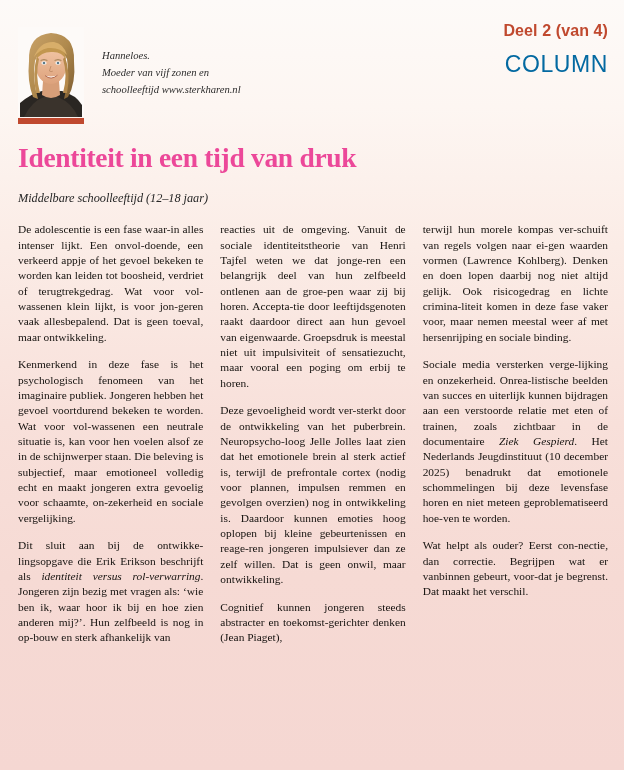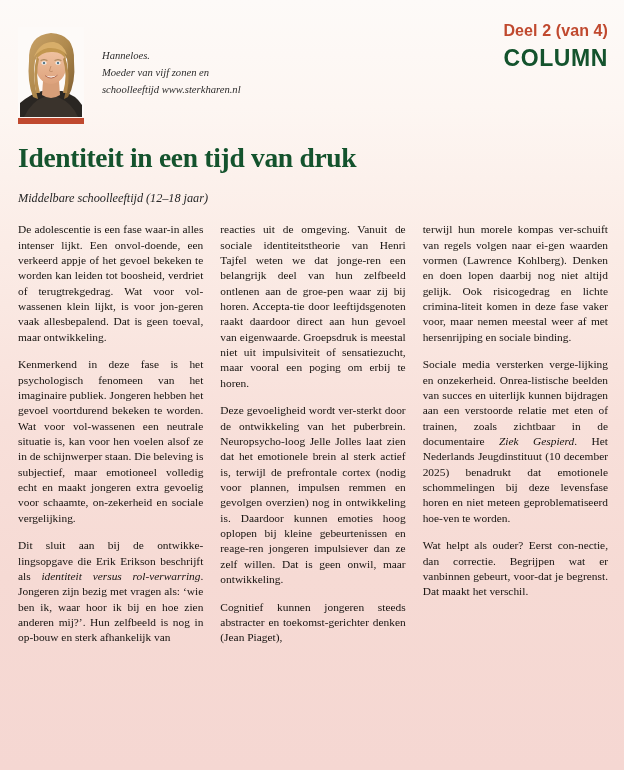--- a/index.html
+++ b/index.html
@@ -116,33 +116,33 @@
     font-weight: bold;
     font-size: 23px;
     color: #c0492f;
     letter-spacing: 0.6px;
     margin-top: 25px;
     line-height: 1.02;
   }
 
   .column-word {
     font-family: "Liberation Sans", "DejaVu Sans", sans-serif;
-    font-weight: bold;
+    font-weight: normal;
     font-size: 23px;
-    color: #14532d;
+    color: #0369a1;
     letter-spacing: 0.6px;
     line-height: 1.05;
-    margin-top: 6px;
+    margin-top: 12px;
   }
 
   
   .headline {
     font-size: 27.5px;
     font-weight: bold;
-    color: #14532d;
+    color: #ec4899;
     letter-spacing: -0.3px;
     line-height: 1.1;
     margin-top: 3px;
   }
 
   .subhead {
     font-style: italic;
     font-size: 12.3px;
     color: #262626;
     margin-top: 18px;

